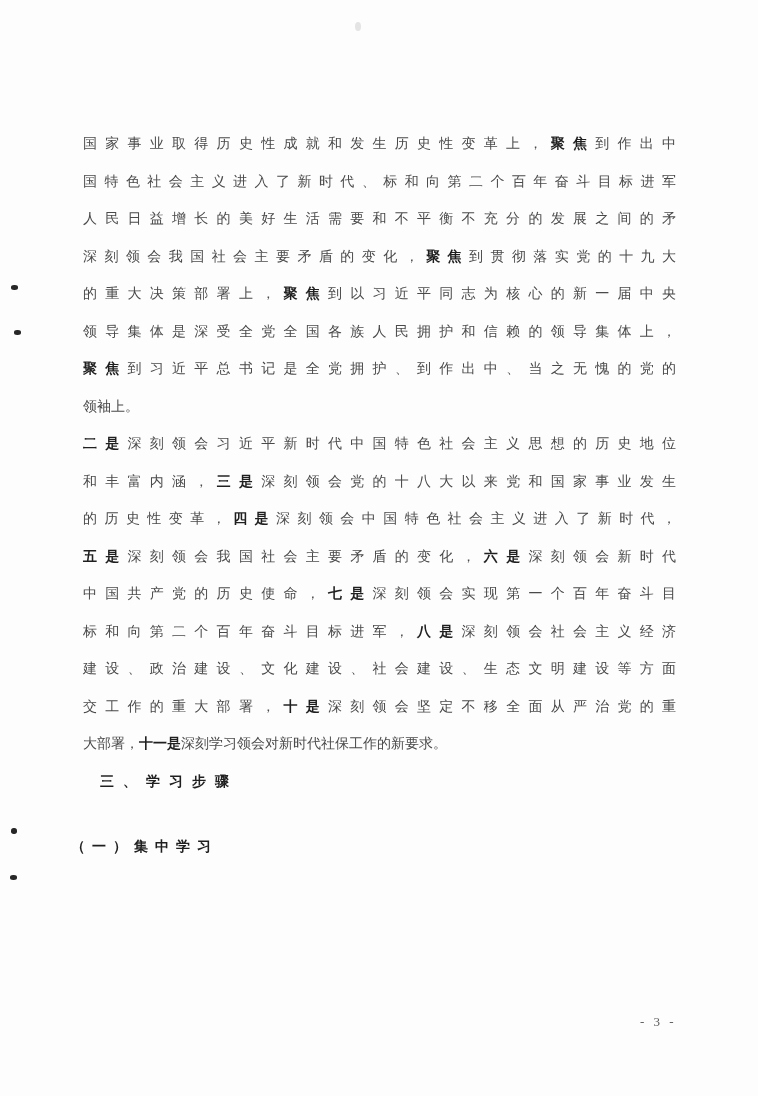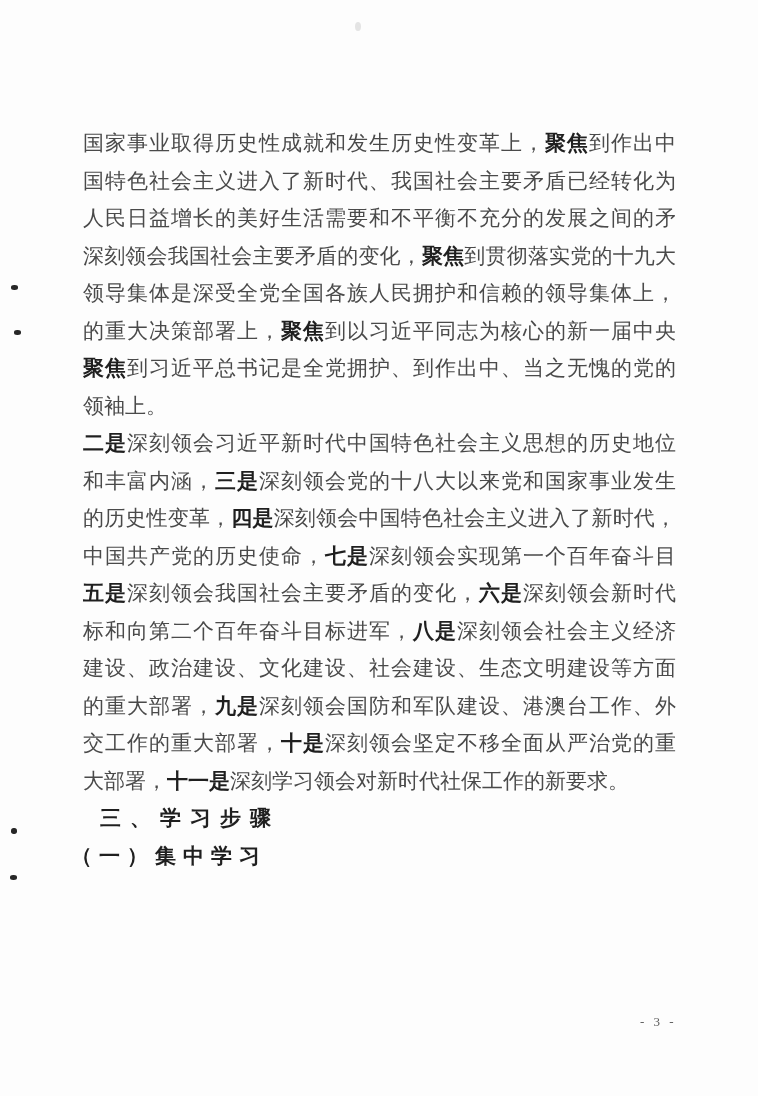--- a/index.html
+++ b/index.html
@@ -19,21 +19,21 @@
   }
   .doc {
     position: absolute;
     left: 83px;
     top: 125px;
     width: 593px;
   }
   .line {
     height: 37.5px;
     line-height: 37.5px;
-    font-size: 21px;
+    font-size: 14px;
     color: #4a4a4a;
     text-align: left;
     overflow: visible;
   }
   .line.just {
     text-align: justify;
     text-align-last: justify;
   }
   .seg { font-weight: 400; }
   .seg.bold {
@@ -73,35 +73,34 @@
 <div class="page">
 
   <div class="smudge"></div>
   <div class="mark m1"></div>
   <div class="mark m2"></div>
   <div class="mark m3"></div>
   <div class="mark m4"></div>
 
   <div class="doc">
       <div class="line just"><span class="seg">国家事业取得历史性成就和发生历史性变革上，</span><span class="seg bold">聚焦</span><span class="seg">到作出中</span></div>
-      <div class="line just"><span class="seg">国特色社会主义进入了新时代、我国社会主要矛盾已经转化为</span></div>
+      <div class="line just"><span class="seg">国特色社会主义进入了新时代、标和向第二个百年奋斗目标进军</span></div>
       <div class="line just"><span class="seg">人民日益增长的美好生活需要和不平衡不充分的发展之间的矛</span></div>
       <div class="line just"><span class="seg">深刻领会我国社会主要矛盾的变化，</span><span class="seg bold">聚焦</span><span class="seg">到贯彻落实党的十九大</span></div>
+      <div class="line just"><span class="seg">的重大决策部署上，</span><span class="seg bold">聚焦</span><span class="seg">到以习近平同志为核心的新一届中央</span></div>
       <div class="line just"><span class="seg">领导集体是深受全党全国各族人民拥护和信赖的领导集体上，</span></div>
-      <div class="line just"><span class="seg">的重大决策部署上，</span><span class="seg bold">聚焦</span><span class="seg">到以习近平同志为核心的新一届中央</span></div>
       <div class="line just"><span class="seg bold">聚焦</span><span class="seg">到习近平总书记是全党拥护、到作出中、当之无愧的党的</span></div>
       <div class="line"><span class="seg">领袖上。</span></div>
       <div class="line just"><span class="seg bold">二是</span><span class="seg">深刻领会习近平新时代中国特色社会主义思想的历史地位</span></div>
       <div class="line just"><span class="seg">和丰富内涵，</span><span class="seg bold">三是</span><span class="seg">深刻领会党的十八大以来党和国家事业发生</span></div>
       <div class="line just"><span class="seg">的历史性变革，</span><span class="seg bold">四是</span><span class="seg">深刻领会中国特色社会主义进入了新时代，</span></div>
+      <div class="line just"><span class="seg bold">五是</span><span class="seg">深刻领会我国社会主要矛盾的变化，</span><span class="seg bold">六是</span><span class="seg">深刻领会新时代</span></div>
       <div class="line just"><span class="seg">中国共产党的历史使命，</span><span class="seg bold">七是</span><span class="seg">深刻领会实现第一个百年奋斗目</span></div>
-      <div class="line just"><span class="seg bold">五是</span><span class="seg">深刻领会我国社会主要矛盾的变化，</span><span class="seg bold">六是</span><span class="seg">深刻领会新时代</span></div>
       <div class="line just"><span class="seg">标和向第二个百年奋斗目标进军，</span><span class="seg bold">八是</span><span class="seg">深刻领会社会主义经济</span></div>
       <div class="line just"><span class="seg">建设、政治建设、文化建设、社会建设、生态文明建设等方面</span></div>
-      <div class="line just"><span class="seg">的重大部署，</span><span class="seg bold">九是</span><span class="seg">深刻领会国防和军队建设、港澳台工作、外</span></div>
       <div class="line just"><span class="seg">交工作的重大部署，</span><span class="seg bold">十是</span><span class="seg">深刻领会坚定不移全面从严治党的重</span></div>
       <div class="line"><span class="seg">大部署，</span><span class="seg bold">十一是</span><span class="seg">深刻学习领会对新时代社保工作的新要求。</span></div>
       <div class="line" style="padding-left: 17px; letter-spacing: 9px;"><span class="seg bold">三、学习步骤</span></div>
-      <div class="line" style="margin-left: -12px; letter-spacing: 7px;"><span class="seg bold">（一）集中学习</span></div>
+      <div class="line" style="margin-left: -12px; letter-spacing: 7px; margin-top: 28px;"><span class="seg bold">（一）集中学习</span></div>
     </div>
 
   <div class="pageno">- 3 -</div>
 </div>
 
 </body></html>

